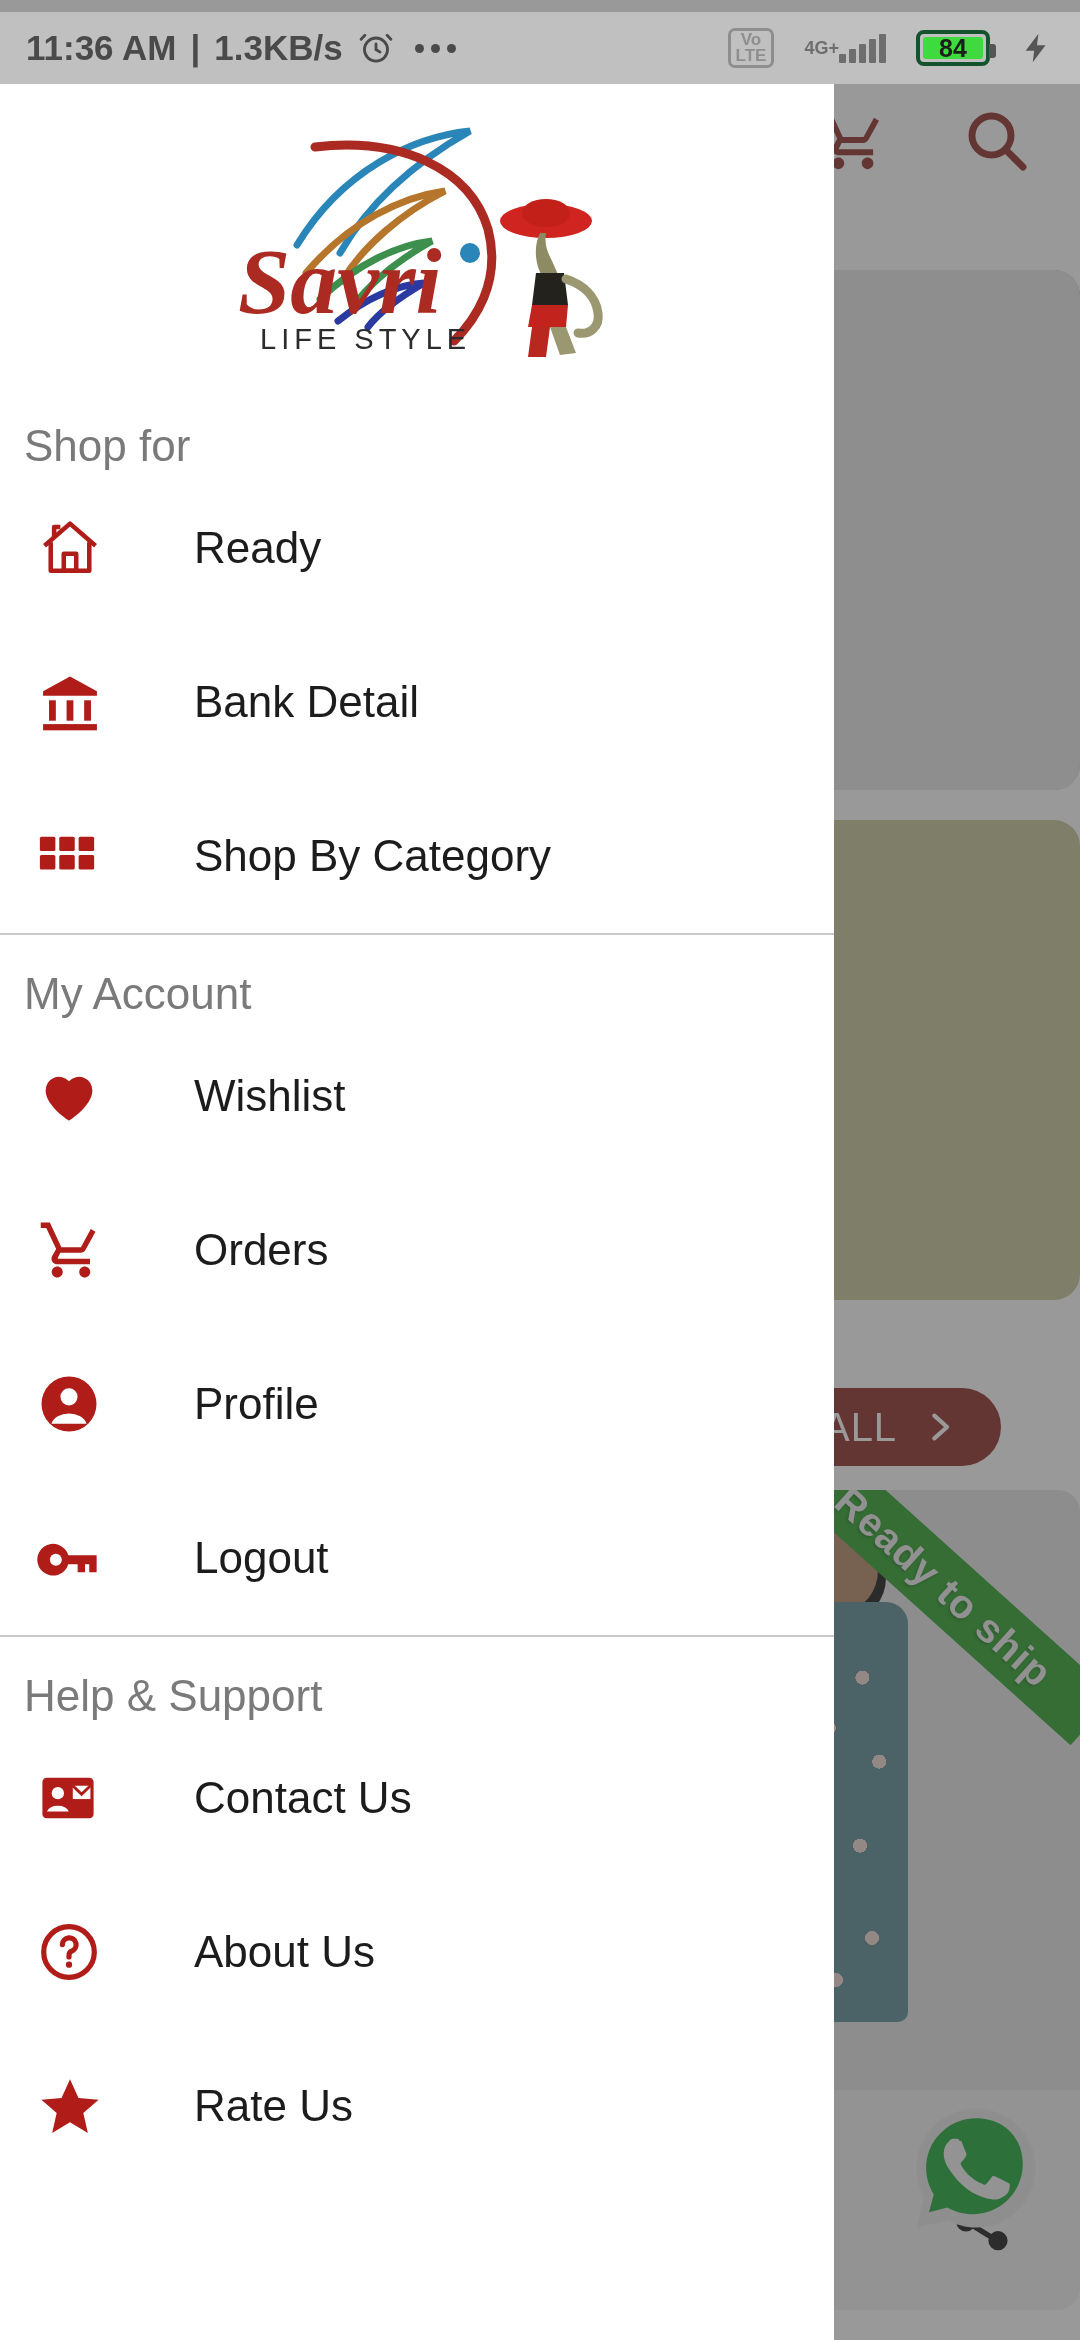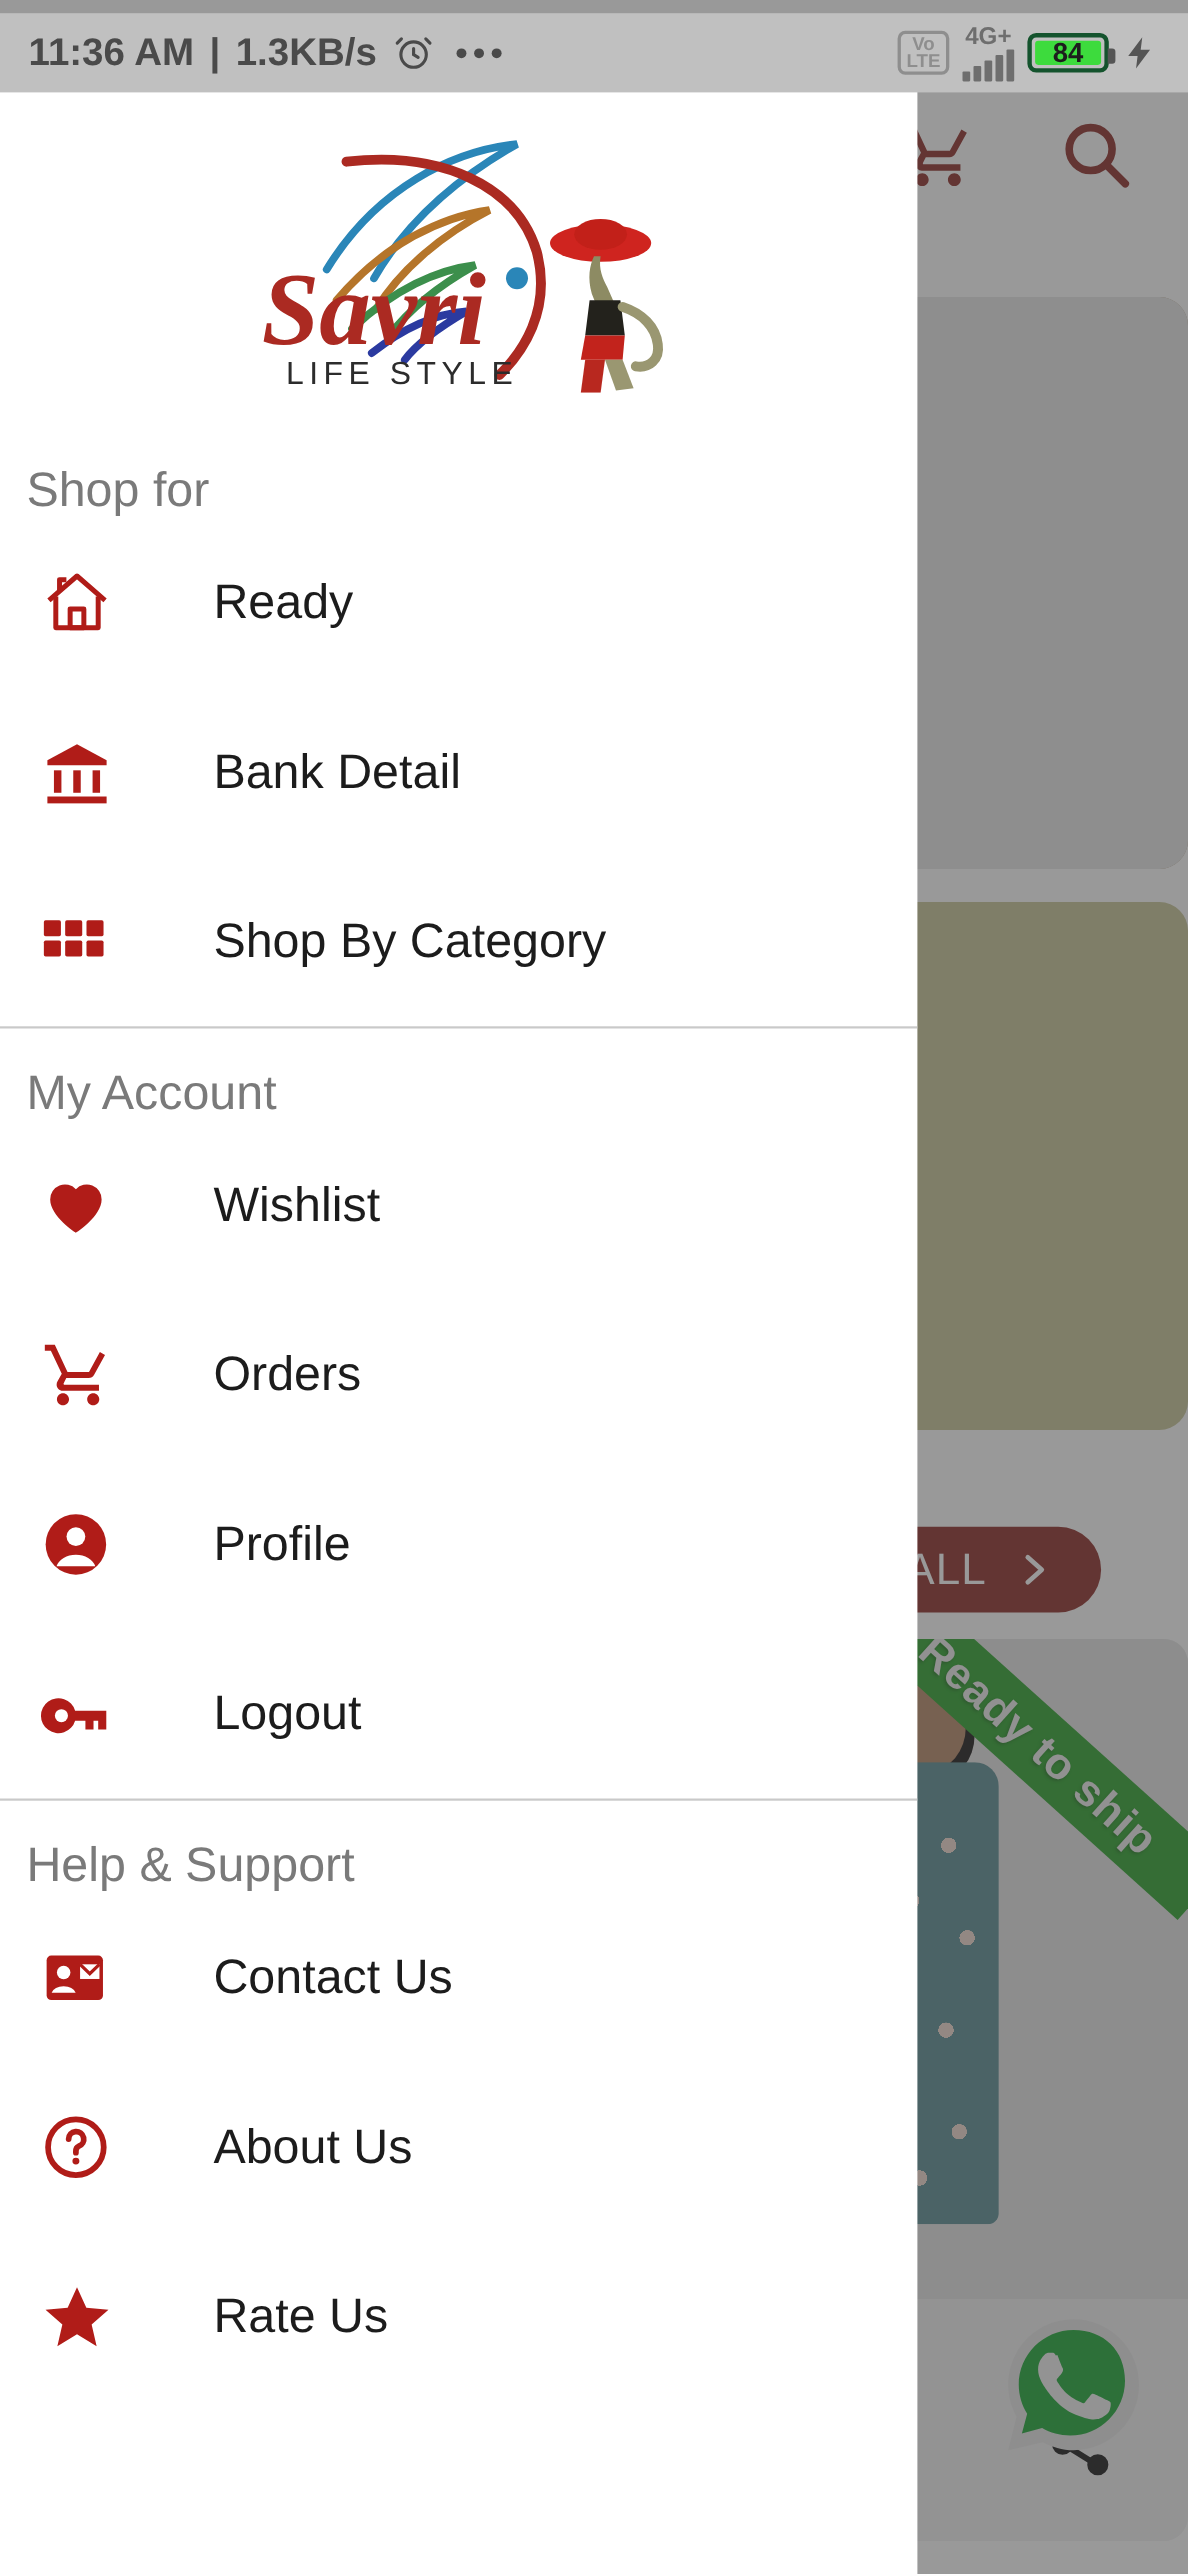--- a/index.html
+++ b/index.html
@@ -90,25 +90,25 @@
 
   
   #scrim { position:absolute; inset:0; background:rgba(60,60,60,.52); }
 
   
   .statusbar { position:absolute; left:0; top:12px; width:1080px; height:72px;
     background:#c0c0c0; display:flex; align-items:center;
     justify-content:space-between; padding:0 26px; z-index:40; }
   .sb-left { display:flex; align-items:center; gap:14px; font-size:35px;
     font-weight:bold; color:#4a4a4a; }
-  .sb-right { display:flex; align-items:center; gap:12px;padding-left:32px; }
+  .sb-right { display:flex; align-items:center; gap:30px;padding-left:32px; }
   .volte { border:3px solid #8e8e8e; border-radius:7px; padding:1px 5px; line-height:.95;
     font-size:17px; font-weight:bold; color:#8e8e8e; text-align:center; }
-  .net { display:flex; flex-direction:column; align-items:center; line-height:1;
-    font-size:22px; font-weight:bold; color:#6e6e6e; }
+  .net { display:flex; align-items:center; line-height:1;
+    font-size:18px; font-weight:bold; color:#6e6e6e; }
   .bars { display:flex; align-items:flex-end; gap:3px; height:30px; }
   .bars i { width:7px; background:#6e6e6e; border-radius:1px; }
   .batt { position:relative; width:74px; height:36px; border:4px solid #14532d;
     border-radius:8px; padding:3px; }
   .batt:after { content:""; position:absolute; right:-10px; top:10px; width:7px; height:14px;
     background:#555; border-radius:0 3px 3px 0; }
   .batt-fill { height:100%; background:#3ddb3d; border-radius:3px;
     display:flex; align-items:center; justify-content:center;
     font-size:25px; font-weight:bold; color:#1d1d1d; }
   .dots { display:flex; gap:7px; margin-left:6px; }

